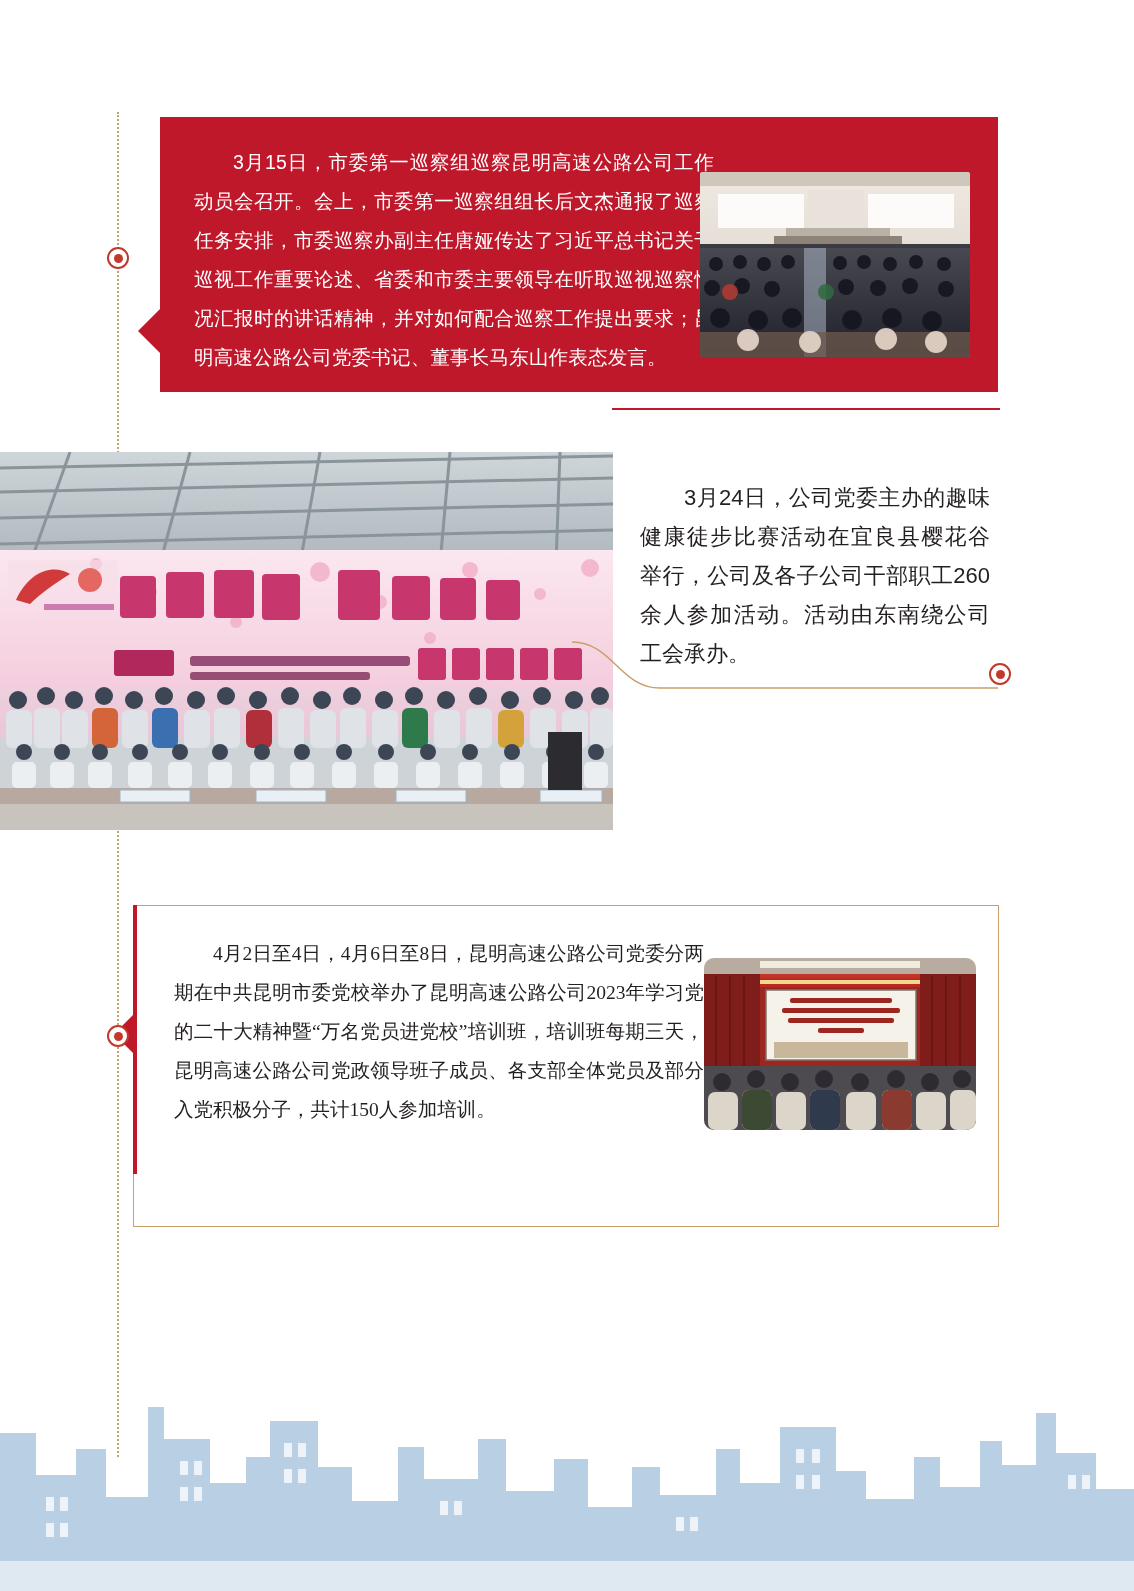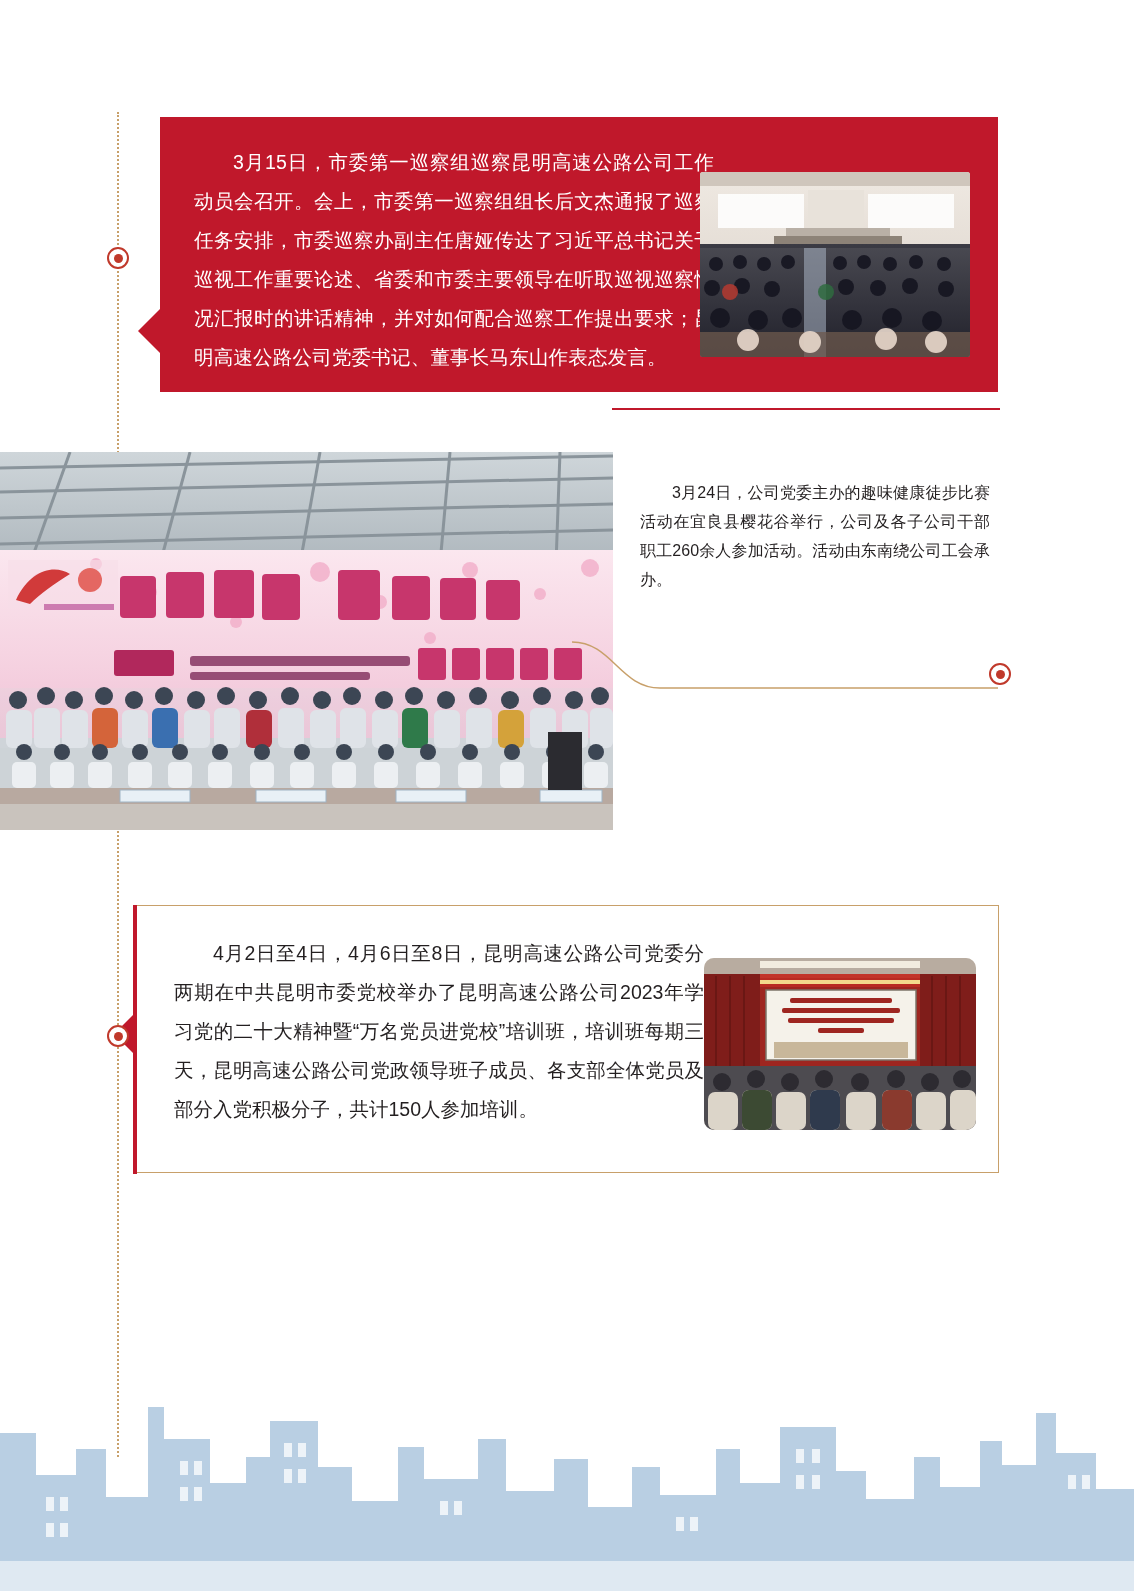--- a/index.html
+++ b/index.html
@@ -112,35 +112,36 @@
     top: 640px;
     width: 430px;
     height: 60px;
   }
   .text-2 {
     position: absolute;
     left: 640px;
     top: 478px;
     width: 350px;
     color: #231f20;
-    font-size: 16px;
-    line-height: 29px;
+    font-size: 22px;
+    line-height: 39px;
     text-align: justify;
     text-indent: 2em;
   }
 
   
   .card-outline {
     position: absolute;
     left: 133px;
     top: 905px;
     width: 866px;
-    height: 268px;
+    height: 322px;
     border: 1.5px solid #c8a06a;
     box-sizing: border-box;
+    font-family: Liberation Serif, serif;
   }
   .card-outline .left-bar {
     position: absolute;
     left: -1.5px;
     top: -1.5px;
     width: 4px;
     height: 269px;
     background: #c0182b;
   }
   .card-outline .arrow {

